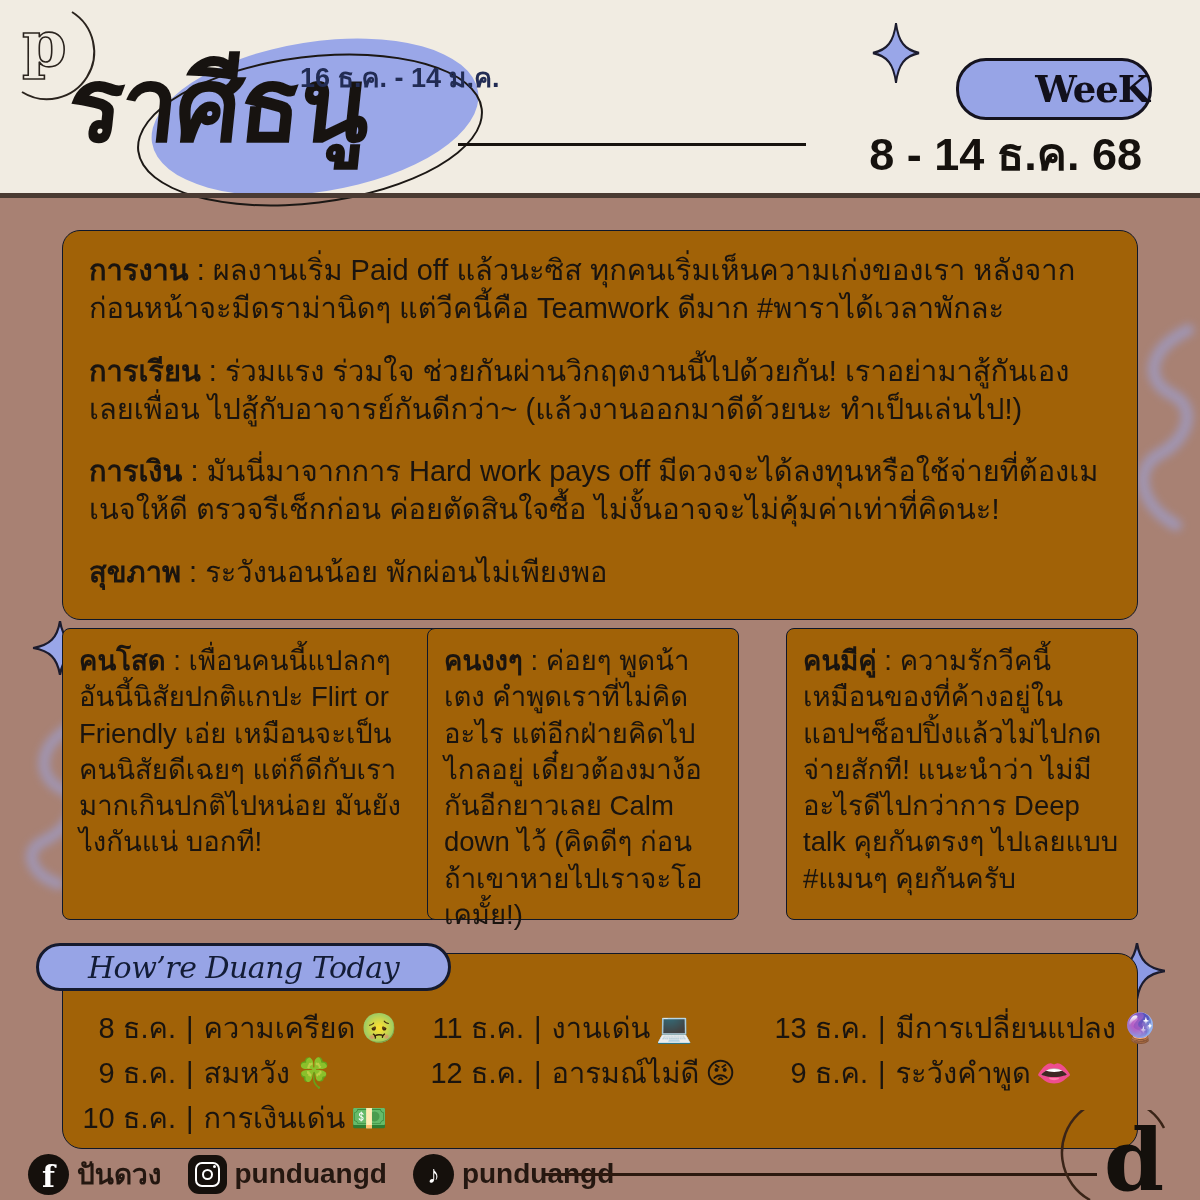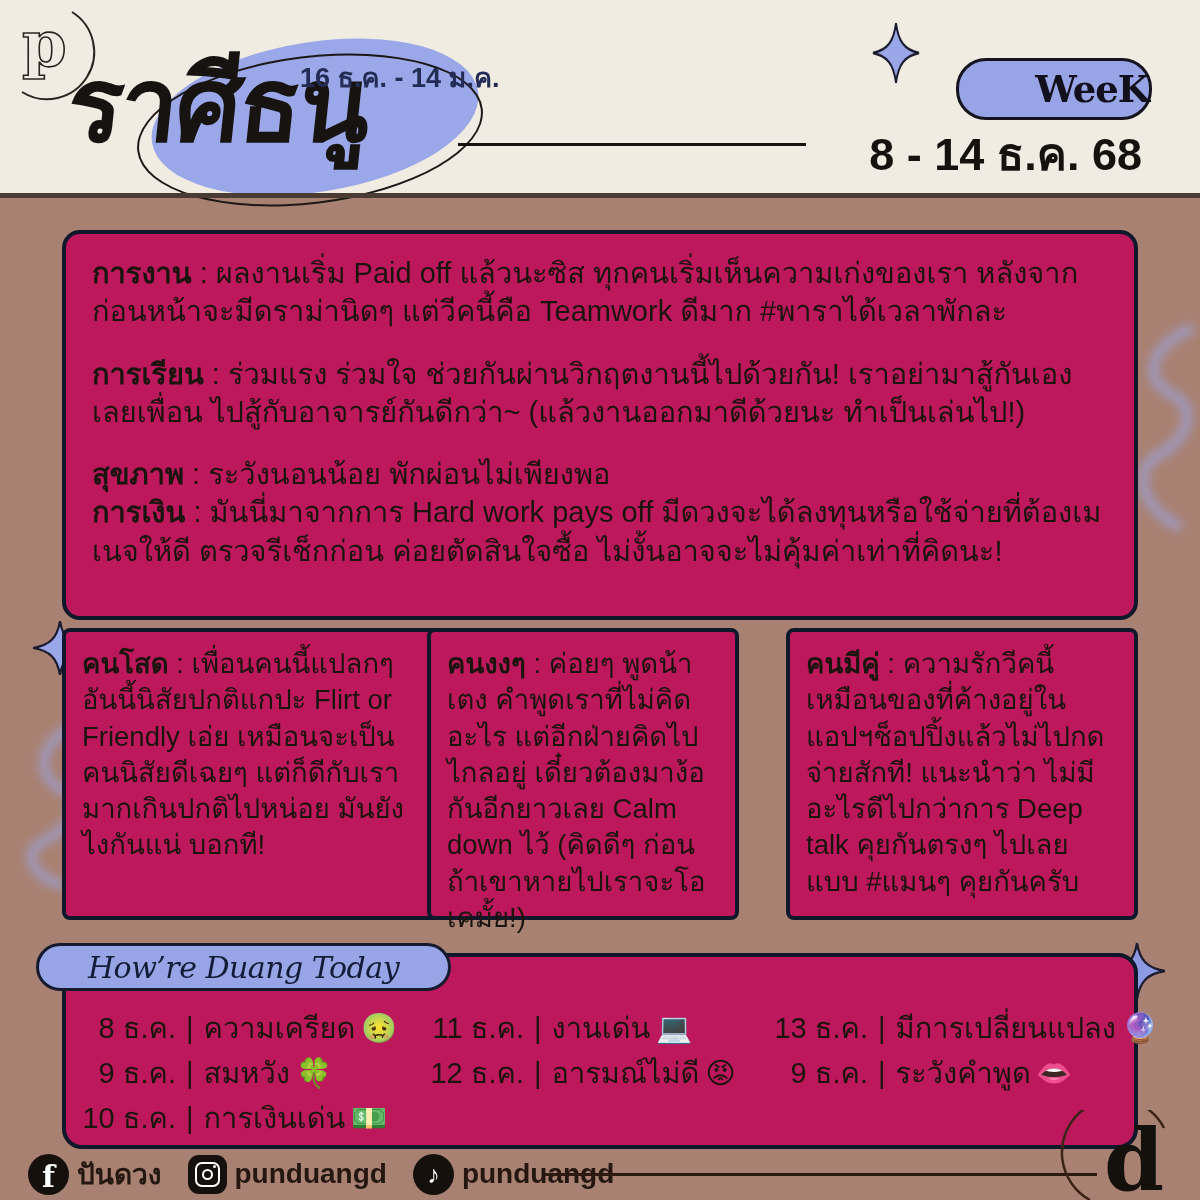--- a/index.html
+++ b/index.html
@@ -27,21 +27,21 @@
   .sparkle-top{left:872px;top:22px;width:48px;height:62px;}
   .sparkle-left{left:32px;top:620px;width:56px;height:56px;}
   .sparkle-right{left:1108px;top:942px;width:58px;height:58px;}
 
   
   .watermark{position:absolute;opacity:.55;filter:blur(4px);}
   .wm-right{left:1128px;top:320px;width:72px;height:220px;}
   .wm-left{left:14px;top:720px;width:80px;height:170px;}
 
   
-  .card{background:#be185d;border:4px solid #0f172a;box-sizing:border-box;}
+  .card{background:#a16207;border:1px solid #0f172a;box-sizing:border-box;}
   .forecast-card{position:absolute;left:62px;top:230px;width:1076px;height:390px;border-radius:18px;padding:20px 26px;}
   .sect{margin:0 0 24px 0;font-size:29px;line-height:1.32;color:#1a140f;}
   .sect b{font-weight:800;}
 
   
   .rel-card{position:absolute;top:628px;height:292px;border-radius:8px;padding:14px 16px;font-size:27.5px;line-height:1.32;color:#1a140f;}
   .rel-card b{font-weight:800;}
   .rel-1{left:62px;width:381px;}
   .rel-2{left:427px;width:312px;}
   .rel-3{left:786px;width:352px;}
@@ -122,22 +122,22 @@
   </div>
   <div class="watermark wm-left">
     <svg viewBox="0 0 80 170" width="80" height="170">
       <path d="M55,8 C20,30 25,60 50,70 C72,80 55,110 28,122 C8,132 18,155 45,164" fill="none" stroke="#9aa7e8" stroke-width="11" stroke-linecap="round"></path>
     </svg>
   </div>
 
   <div class="card forecast-card">
     <p class="sect"><b>การงาน</b><span> : ผลงานเริ่ม Paid off แล้วนะซิส ทุกคนเริ่มเห็นความเก่งของเรา หลังจากก่อนหน้าจะมีดราม่านิดๆ แต่วีคนี้คือ Teamwork ดีมาก #พาราได้เวลาพักละ</span></p>
     <p class="sect"><b>การเรียน</b><span> : ร่วมแรง ร่วมใจ ช่วยกันผ่านวิกฤตงานนี้ไปด้วยกัน! เราอย่ามาสู้กันเองเลยเพื่อน ไปสู้กับอาจารย์กันดีกว่า~ (แล้วงานออกมาดีด้วยนะ ทำเป็นเล่นไป!)</span></p>
+    <p class="sect"><b>การเงิน</b><span> : มันนี่มาจากการ Hard work pays off มีดวงจะได้ลงทุนหรือใช้จ่ายที่ต้องเมเนจให้ดี ตรวจรีเช็กก่อน ค่อยตัดสินใจซื้อ ไม่งั้นอาจจะไม่คุ้มค่าเท่าที่คิดนะ!</span></p>
     <p class="sect" style="margin-bottom:0;"><b>สุขภาพ</b><span> : ระวังนอนน้อย พักผ่อนไม่เพียงพอ</span></p>
-    <p class="sect"><b>การเงิน</b><span> : มันนี่มาจากการ Hard work pays off มีดวงจะได้ลงทุนหรือใช้จ่ายที่ต้องเมเนจให้ดี ตรวจรีเช็กก่อน ค่อยตัดสินใจซื้อ ไม่งั้นอาจจะไม่คุ้มค่าเท่าที่คิดนะ!</span></p>
   </div>
 
   <div class="card rel-card rel-1">
     <b>คนโสด</b><span> : เพื่อนคนนี้แปลกๆ อันนี้นิสัยปกติแกปะ Flirt or Friendly เอ่ย เหมือนจะเป็นคนนิสัยดีเฉยๆ แต่ก็ดีกับเรามากเกินปกติไปหน่อย มันยังไงกันแน่ บอกที!</span>
   </div>
   <div class="card rel-card rel-2">
     <b>คนงงๆ</b><span> : ค่อยๆ พูดน้าเตง คำพูดเราที่ไม่คิดอะไร แต่อีกฝ่ายคิดไปไกลอยู่ เดี๋ยวต้องมาง้อกันอีกยาวเลย Calm down ไว้ (คิดดีๆ ก่อน ถ้าเขาหายไปเราจะโอเคมั้ย!)</span>
   </div>
   <div class="card rel-card rel-3">
     <b>คนมีคู่</b><span> : ความรักวีคนี้เหมือนของที่ค้างอยู่ในแอปฯช็อปปิ้งแล้วไม่ไปกดจ่ายสักที! แนะนำว่า ไม่มีอะไรดีไปกว่าการ Deep talk คุยกันตรงๆ ไปเลยแบบ #แมนๆ คุยกันครับ</span>

